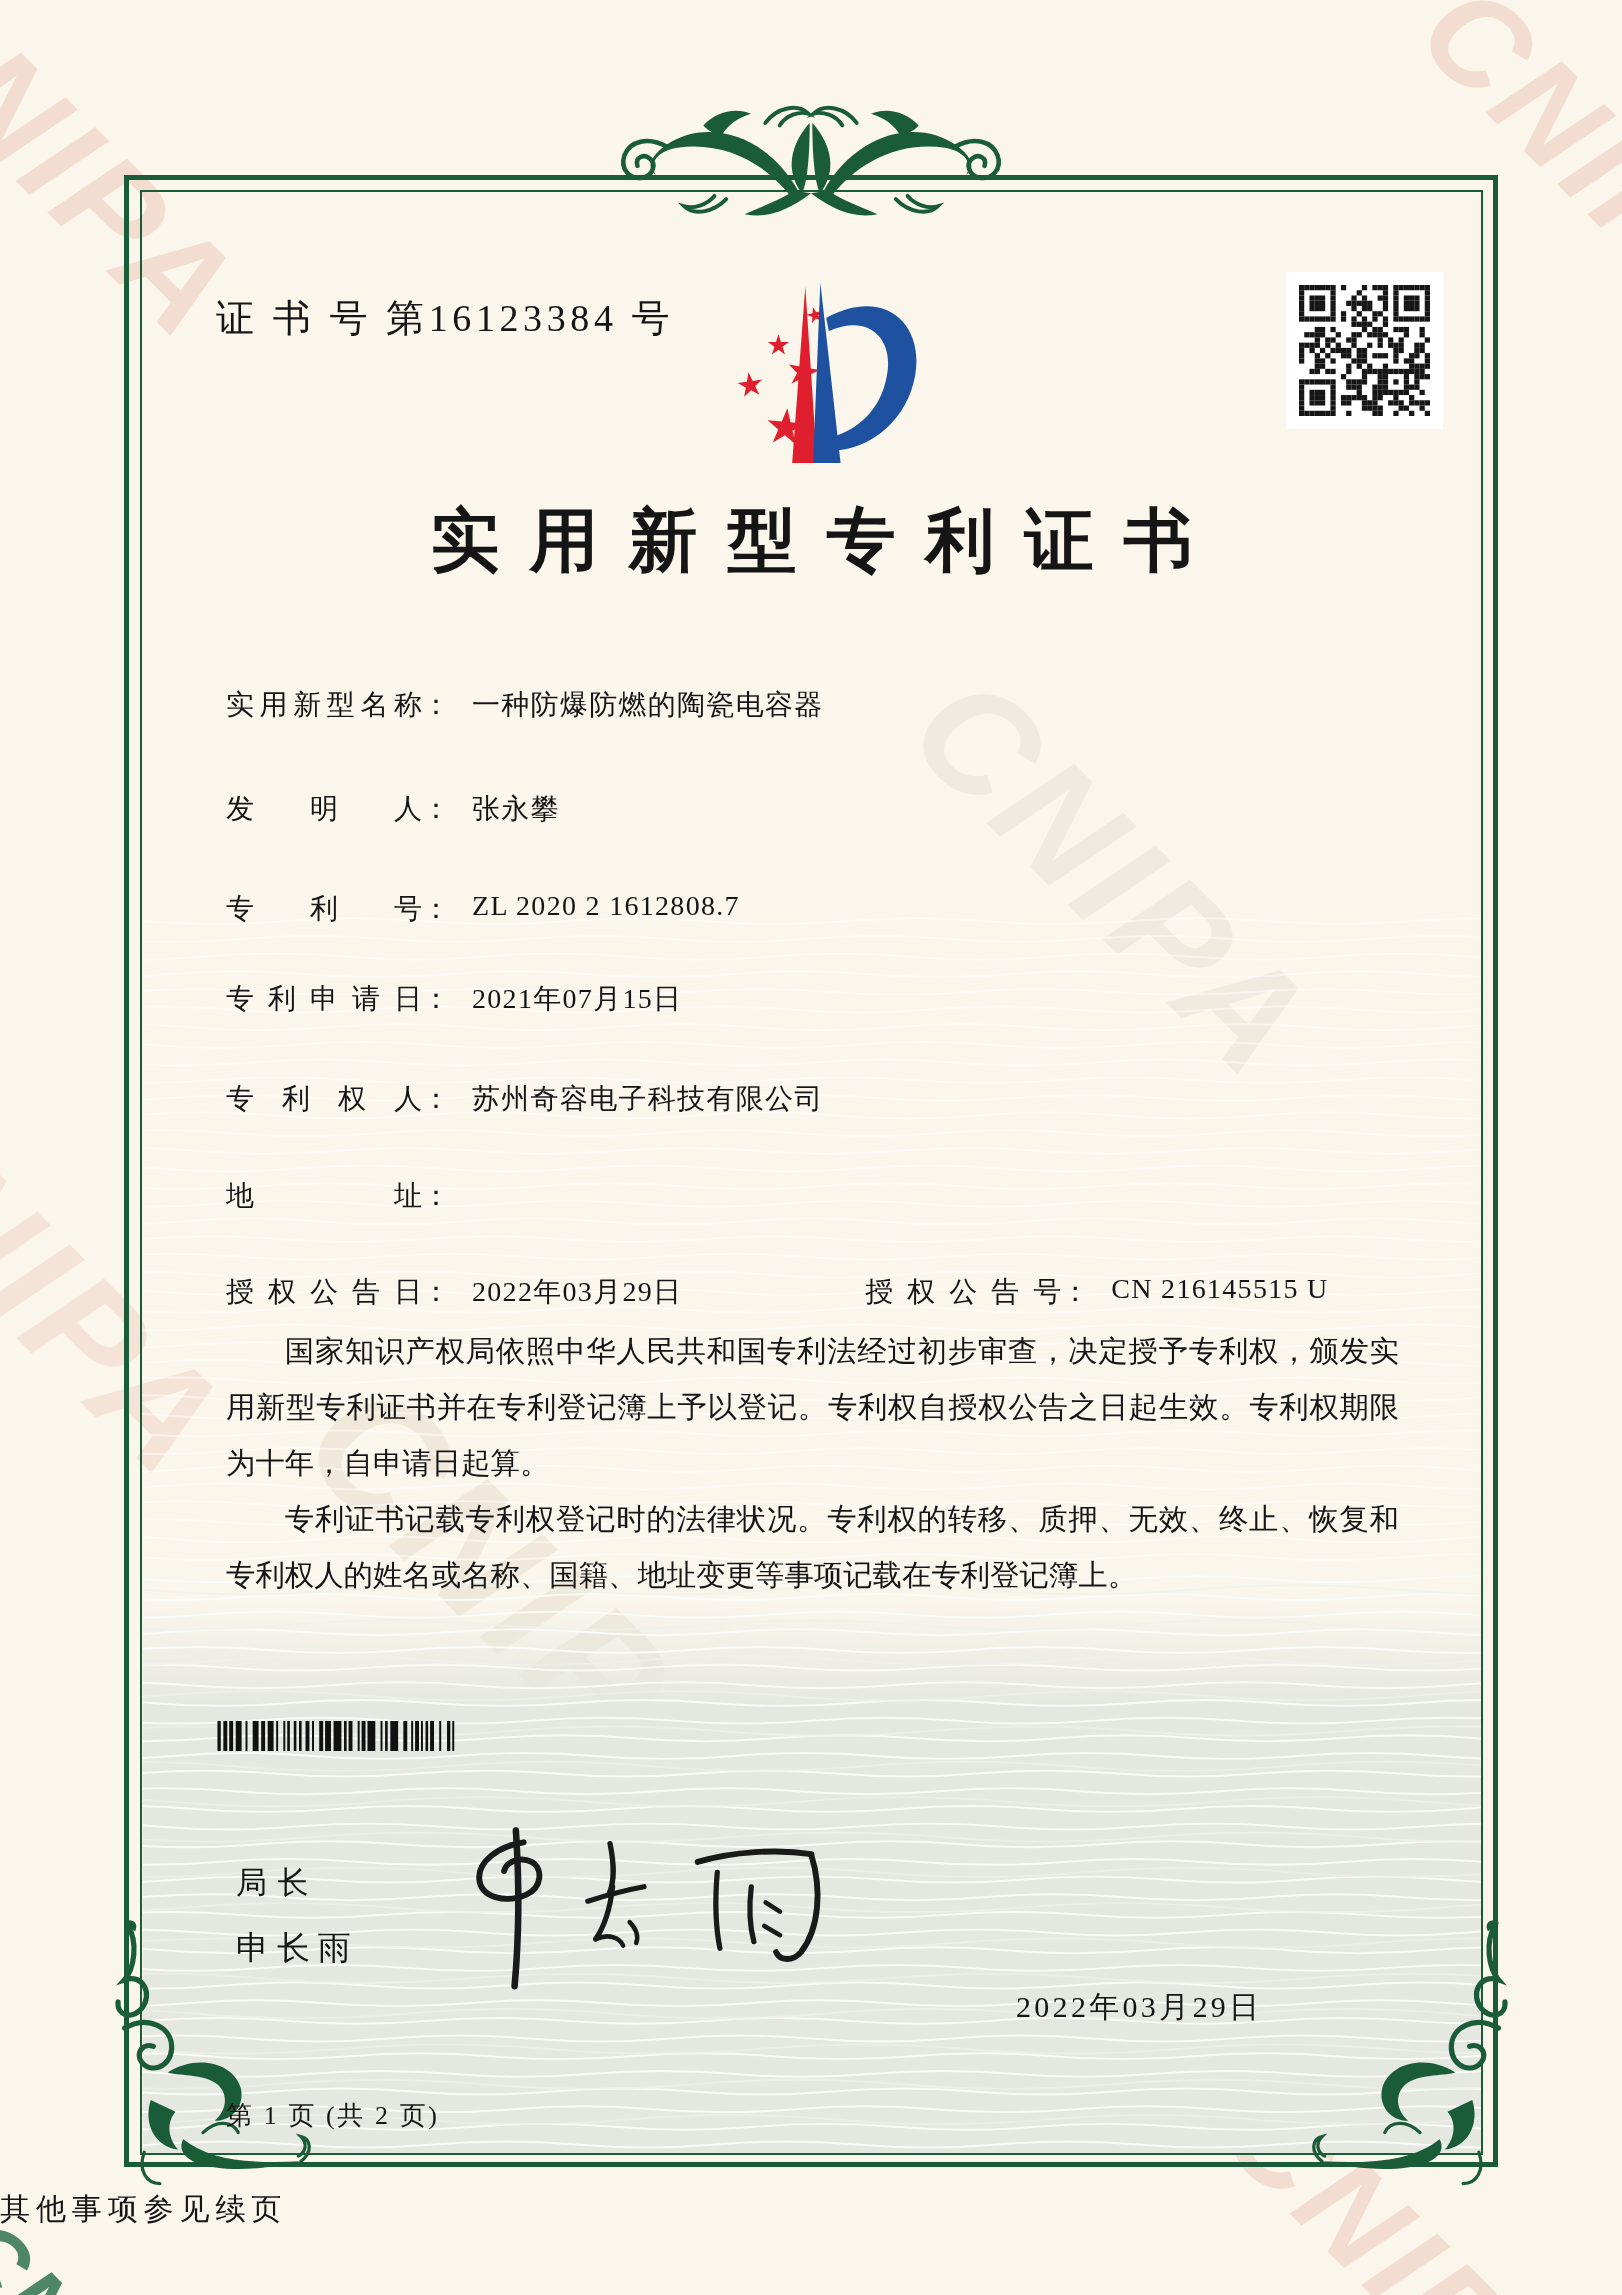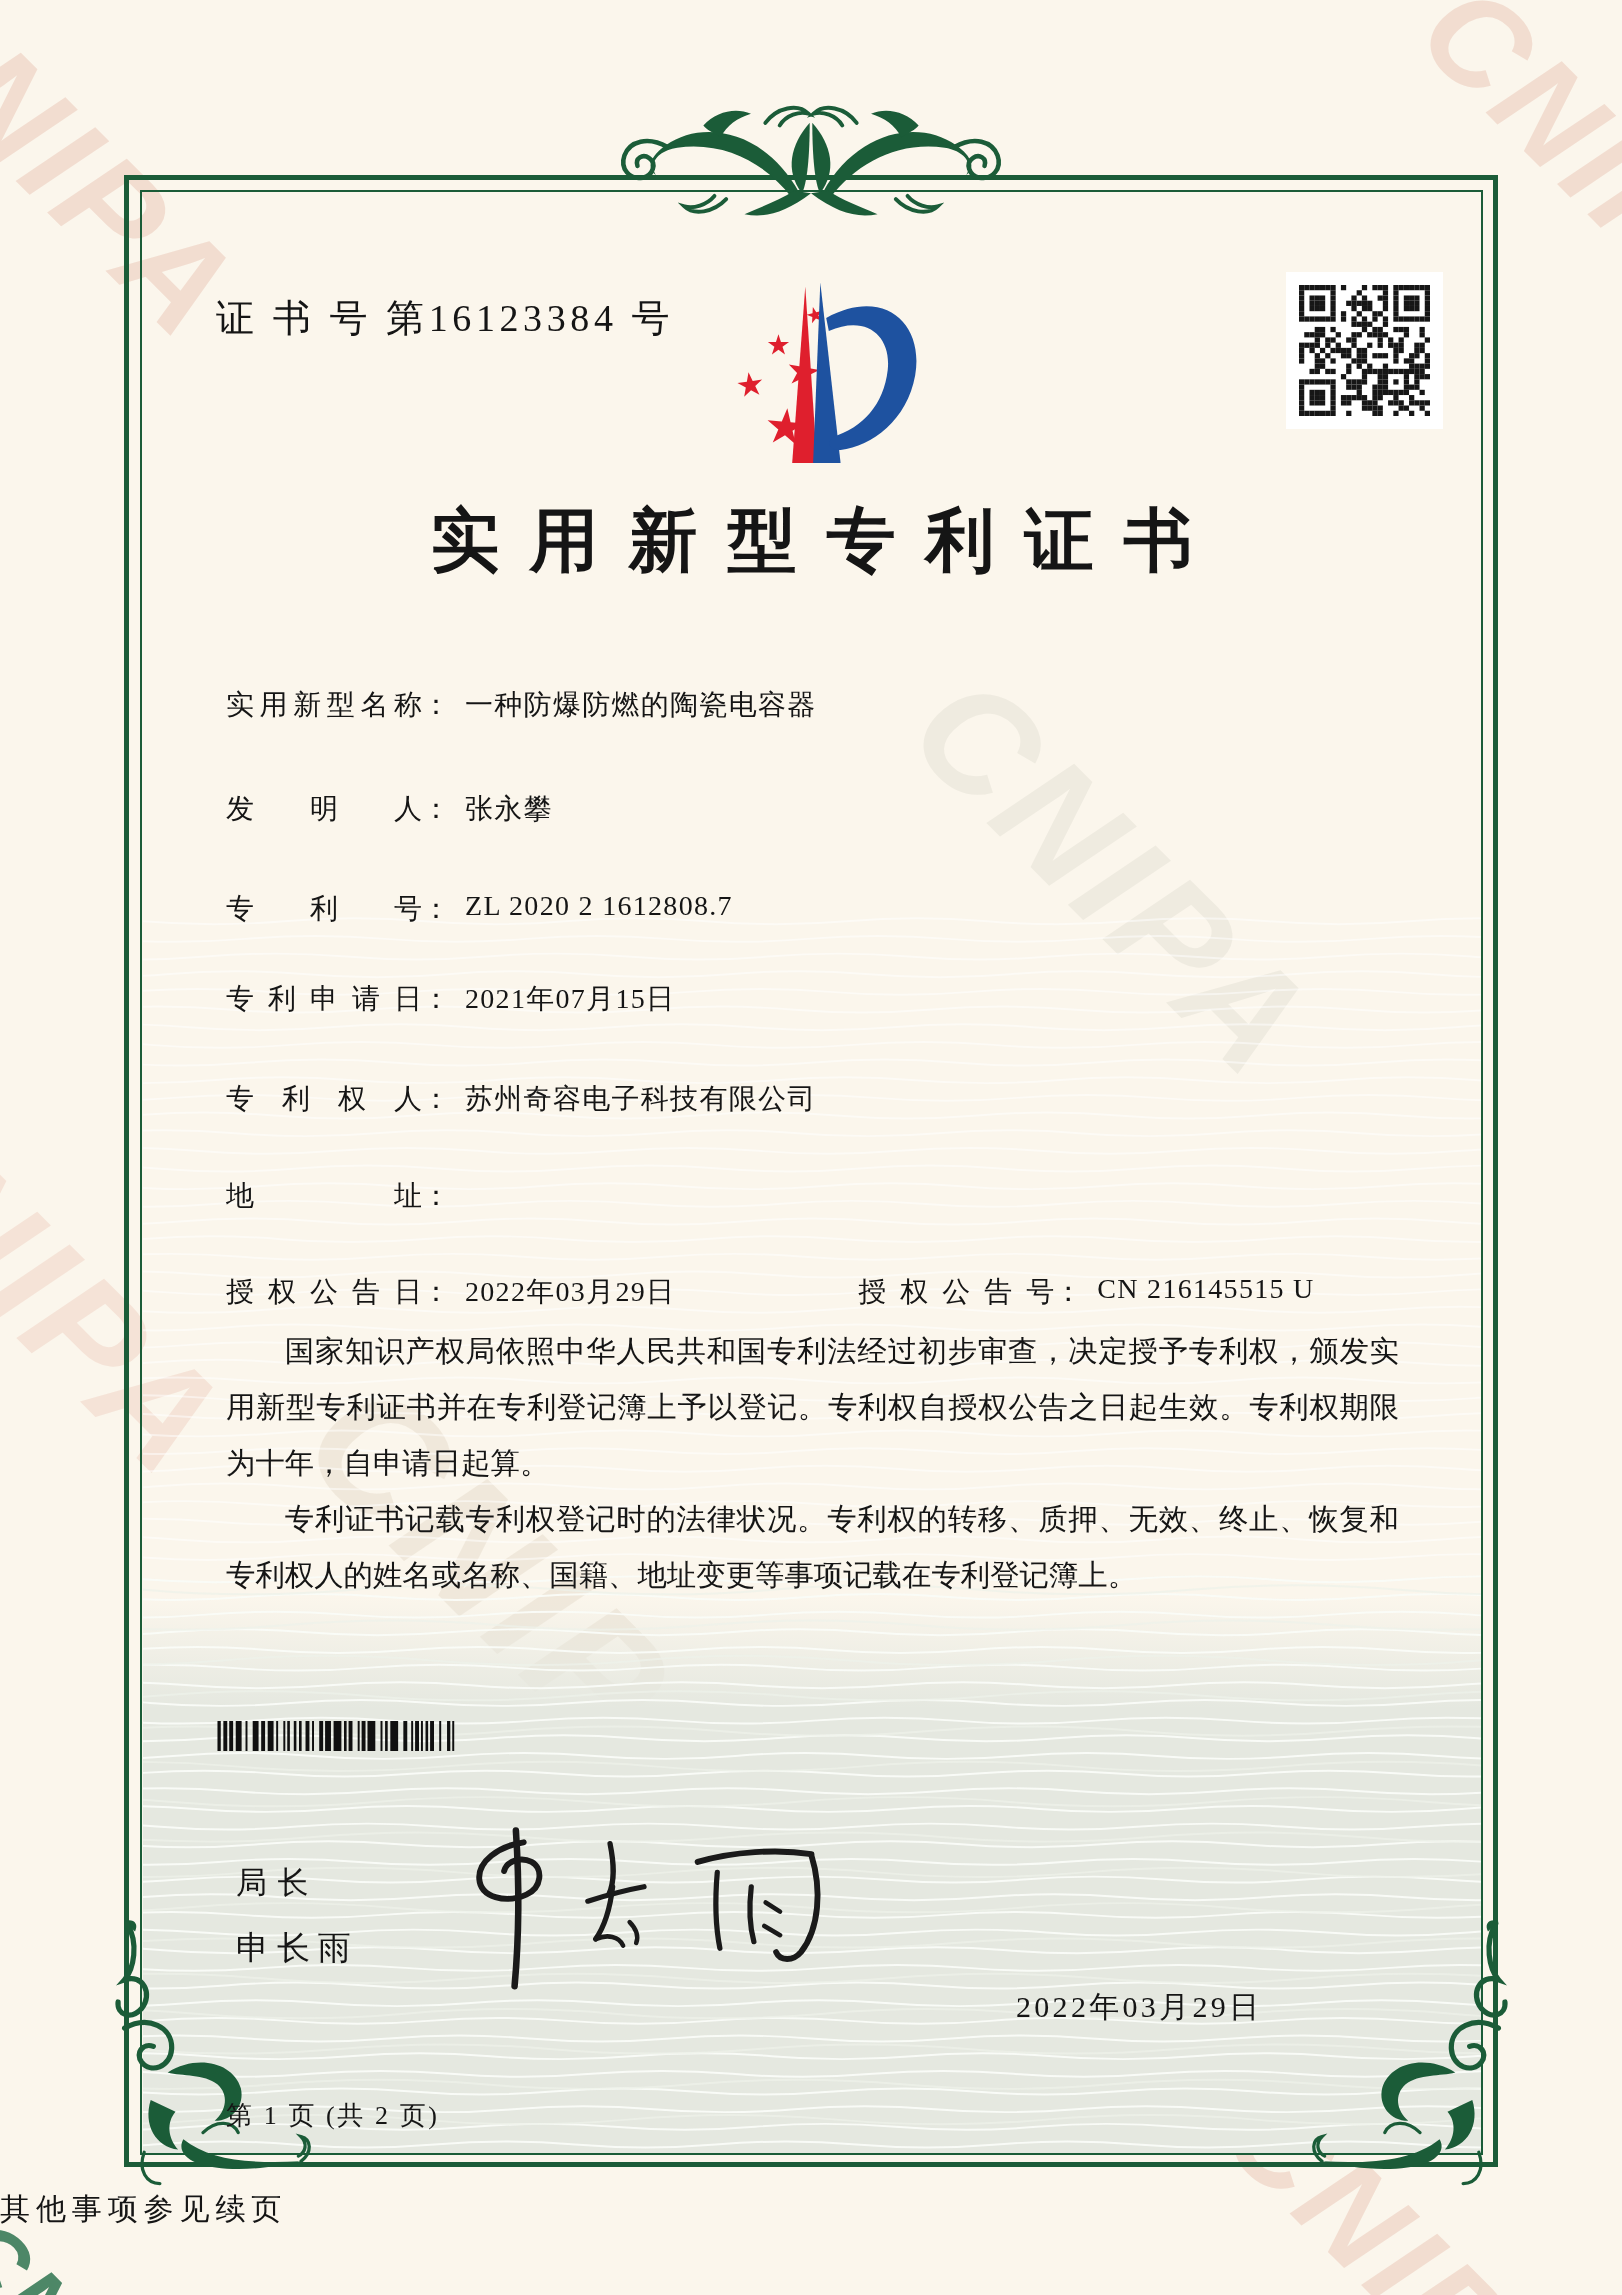--- a/index.html
+++ b/index.html
@@ -21,21 +21,21 @@
   
   .cert-no{position:absolute;left:216px;top:293px;font-size:38px;letter-spacing:4.6px}
   .logo{position:absolute;left:681px;top:272px}
   .qrpad{position:absolute;left:1286px;top:272px;width:157px;height:157px;background:#ffffff}
   .qr{position:absolute;left:13px;top:13px}
   .title{position:absolute;left:15px;top:495px;width:1623px;text-align:center;
          font-size:69px;font-weight:bold;letter-spacing:30px}
   
   .row{position:absolute;left:226px;display:flex;align-items:flex-start;font-size:28px}
   .jlabel{display:inline-flex;justify-content:space-between;width:196px}
-  .val{margin-left:15px;white-space:nowrap;letter-spacing:1.3px}
+  .val{margin-left:22px;white-space:nowrap;letter-spacing:1.3px}
   .row2{display:flex;margin-left:183px}
   
   .bodytext{position:absolute;left:226px;top:1323px;width:1173px;font-size:29.4px;line-height:56px;text-align:justify}
   .bodytext p{margin:0;text-indent:2em}
   
   .barcode-box{position:absolute;left:217px;top:1721px}
   .sig-title{position:absolute;left:236px;top:1862px;font-size:31px;letter-spacing:10.5px}
   .sig-name{position:absolute;left:236px;top:1926px;font-size:33px;letter-spacing:7.9px}
   .signature{position:absolute;left:458px;top:1824px}
   .date{position:absolute;left:1016px;top:1987px;font-size:30px;letter-spacing:3.3px}

